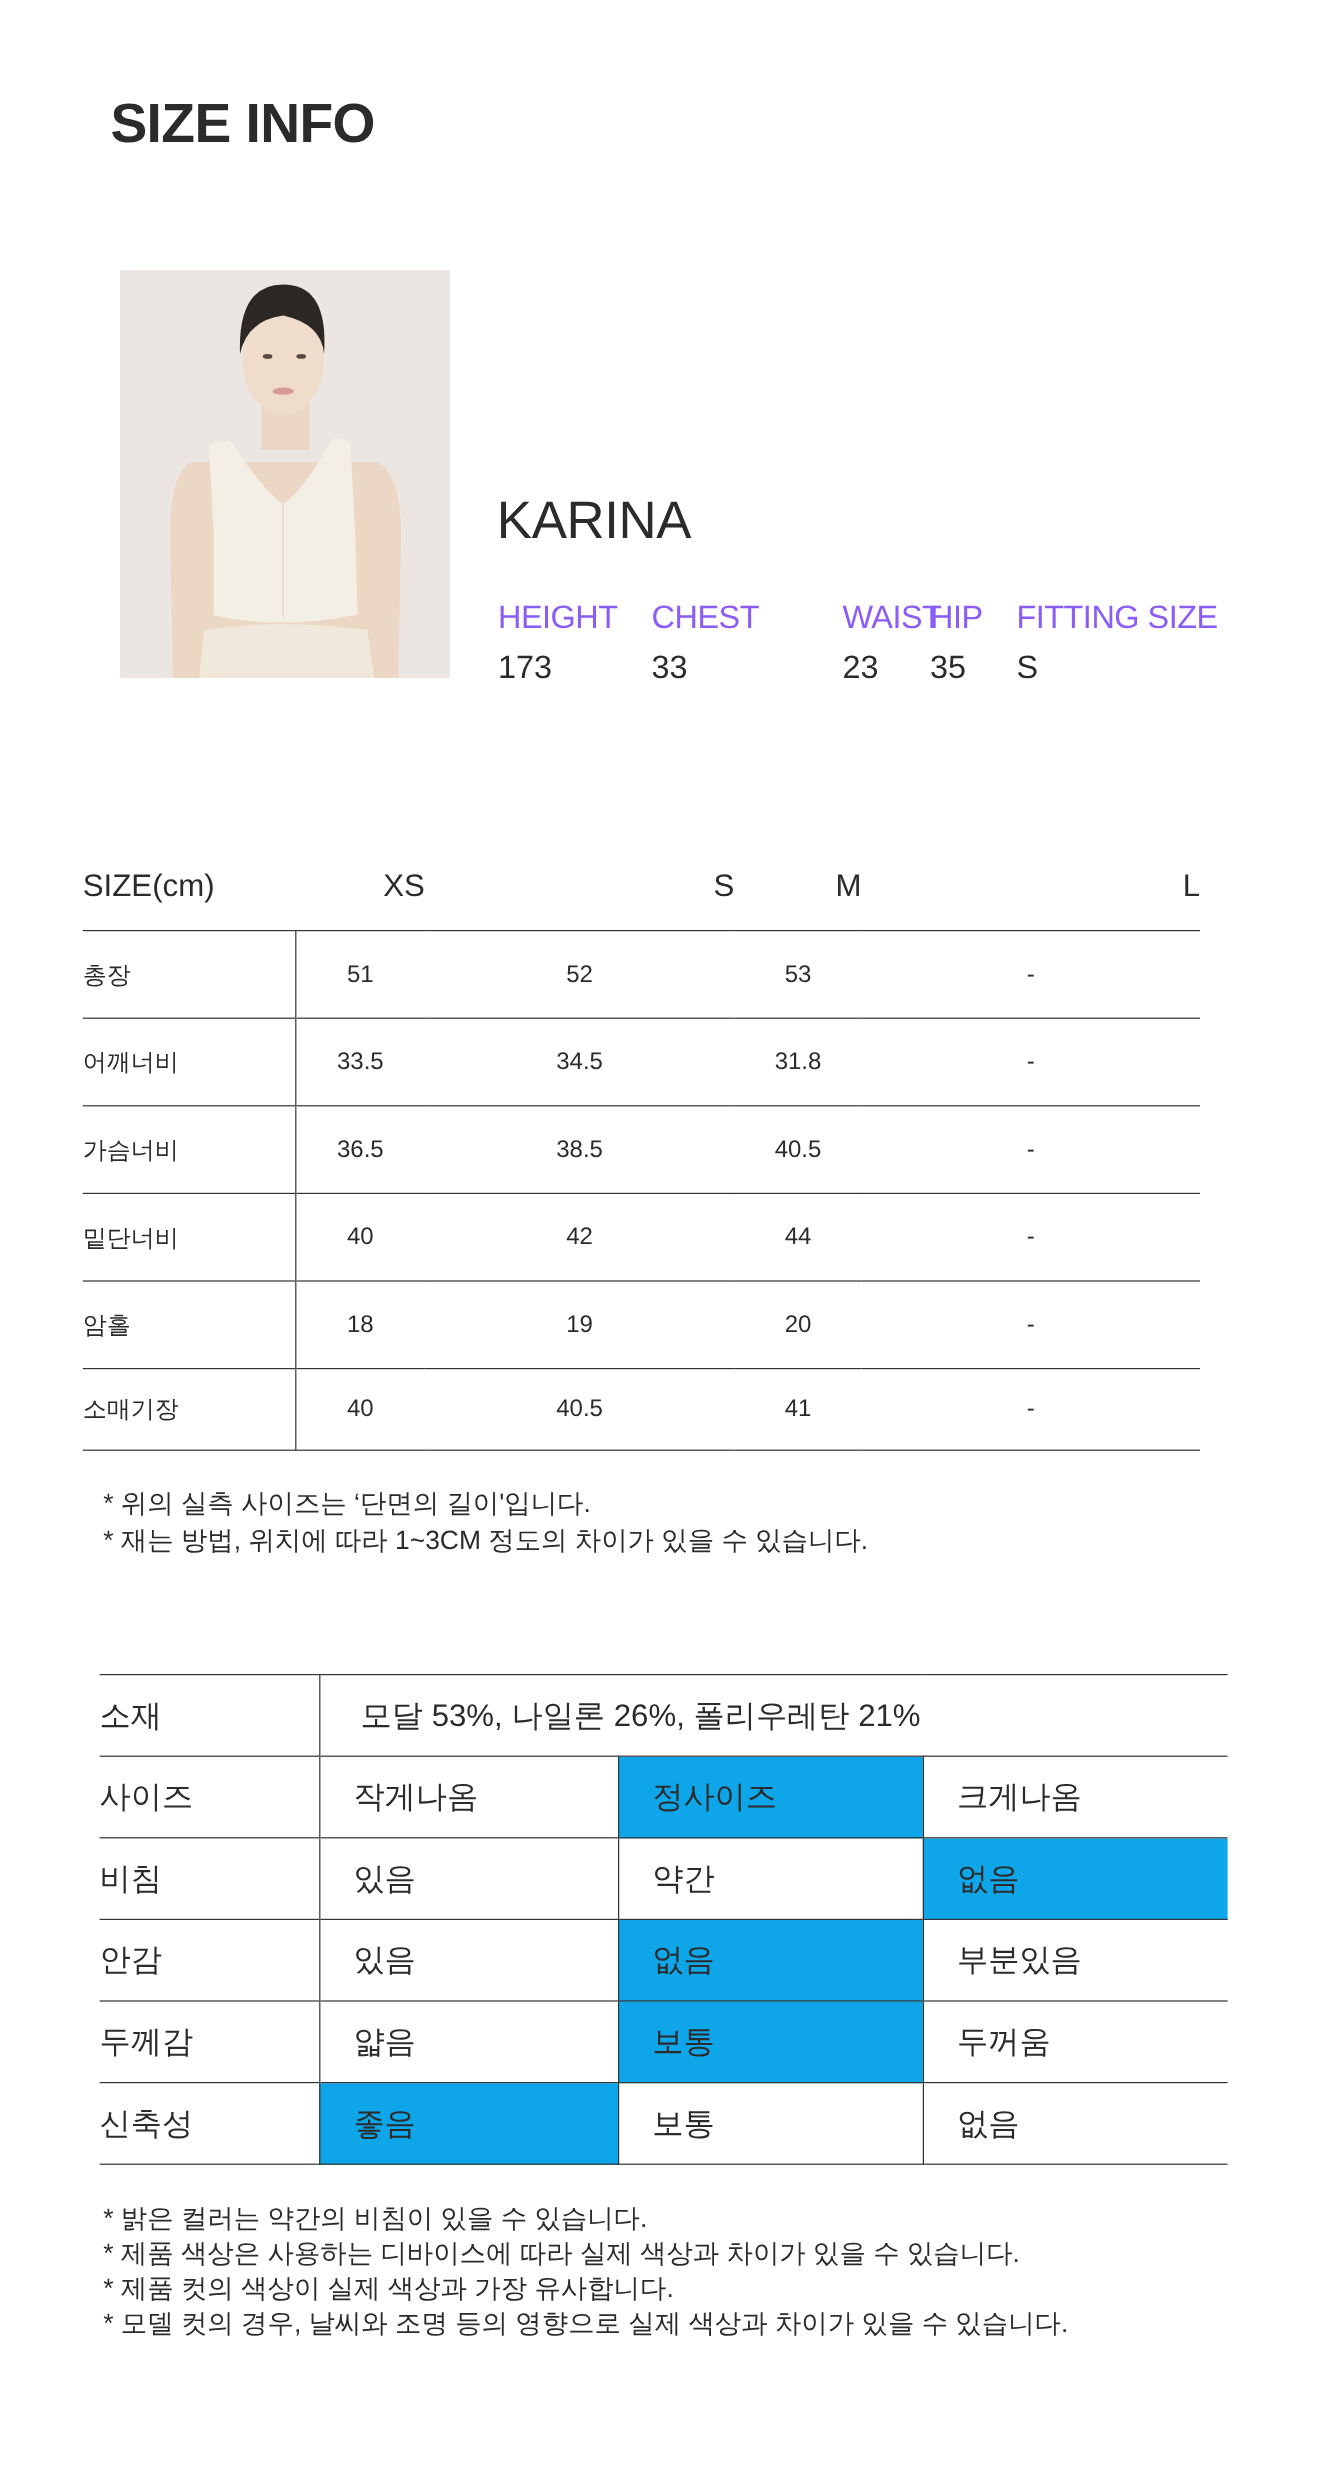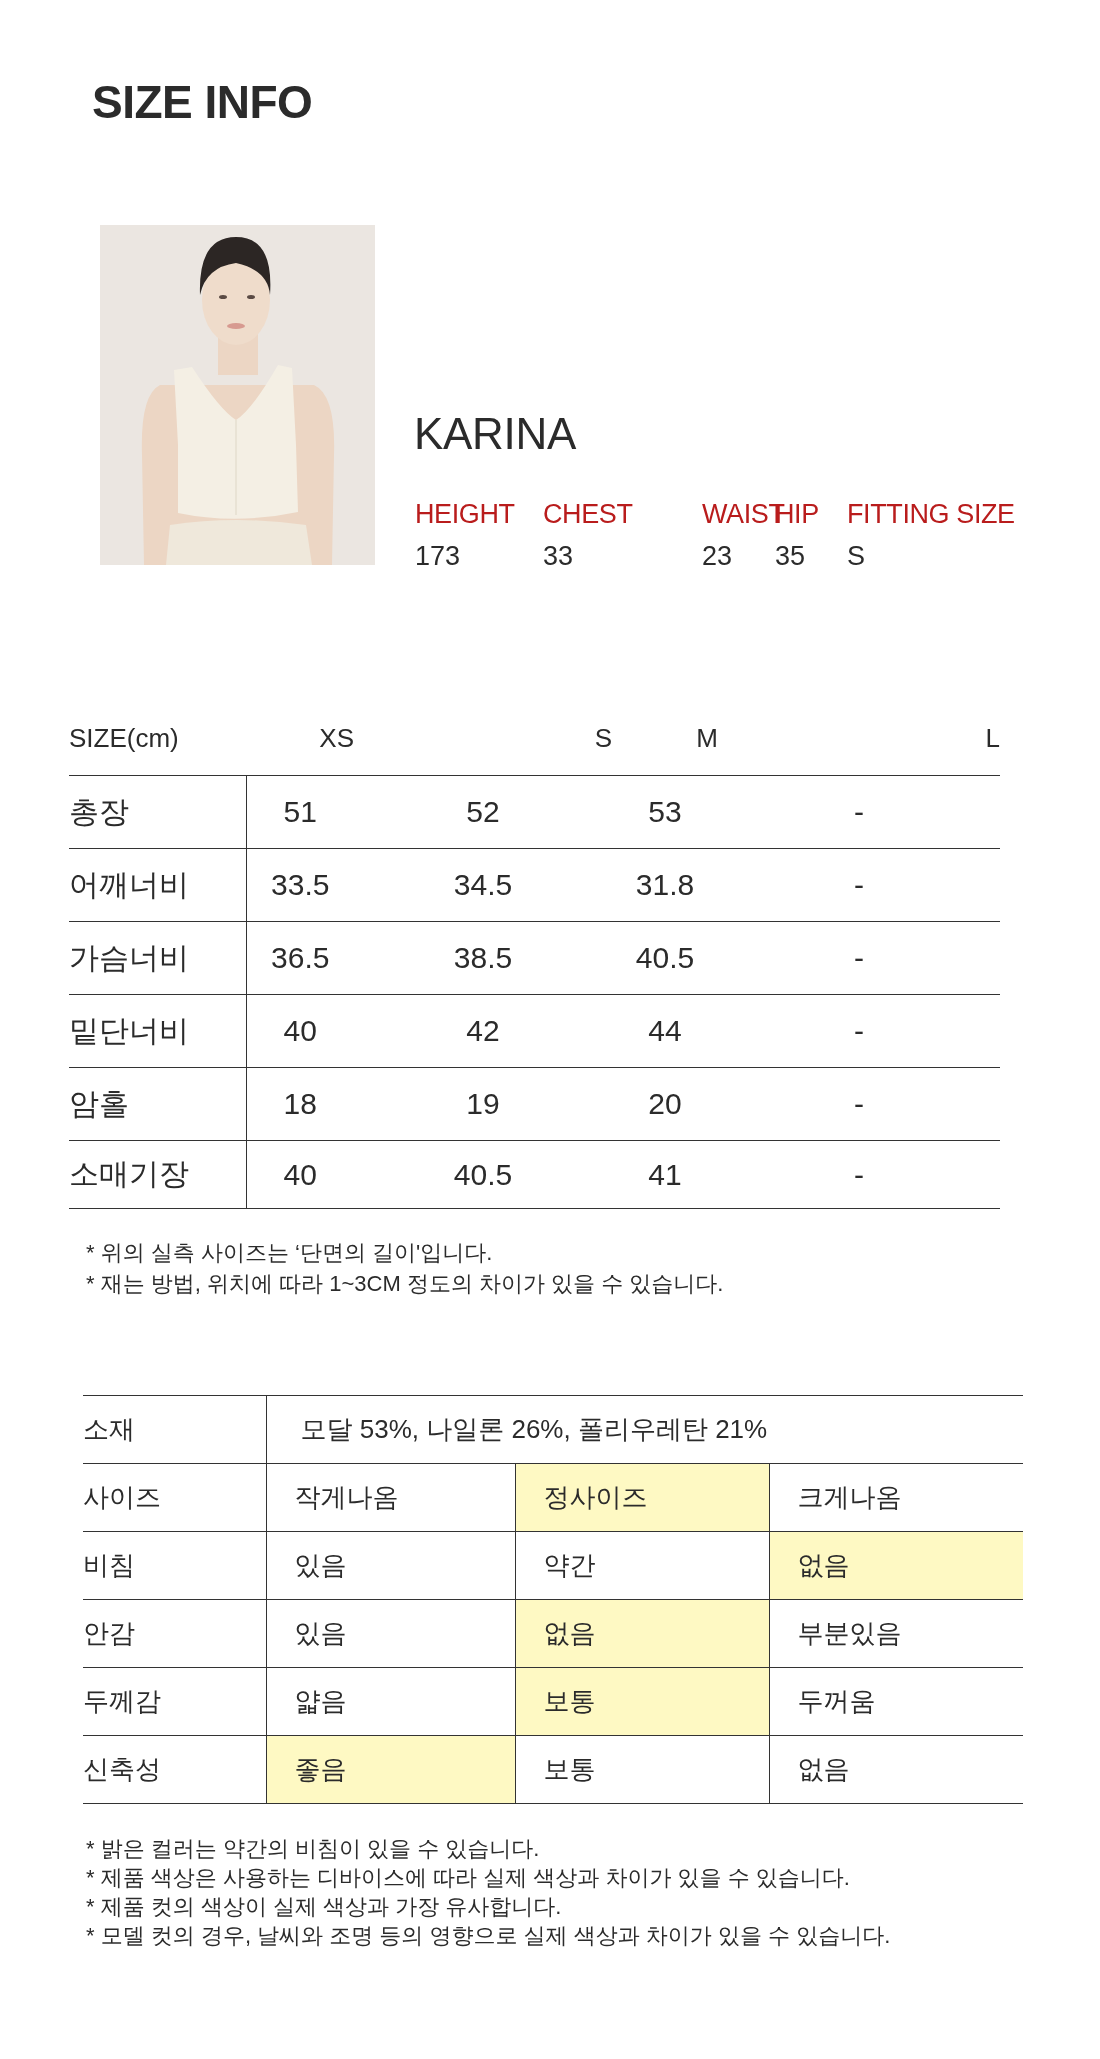--- a/index.html
+++ b/index.html
@@ -7,43 +7,43 @@
          font-family:"Liberation Sans", "DejaVu Sans", sans-serif; color:#2b2b2b; }
   .abs { position:absolute; }
 
   .page-title { left:92px; top:74px; font-size:46px; font-weight:bold; letter-spacing:-0.5px; line-height:56px; margin:0; color:#2b2b2b; }
 
   .photo { left:100px; top:225px; width:275px; height:340px; background:#ebe6e1; overflow:hidden; }
   .photo svg { display:block; }
 
   .model-name { left:414px; top:409px; font-size:44px; line-height:50px; font-weight:normal; color:#2b2b2b; margin:0; letter-spacing:-0.3px; }
   .stat-col { position:absolute; top:496px; }
-  .stat-label { display:block; font-size:27px; line-height:36px; color:#b91c1c; white-space:nowrap; letter-spacing:-0.4px; }
+  .stat-label { display:block; font-size:27px; line-height:36px; color:#8b5cf6; white-space:nowrap; letter-spacing:-0.4px; }
   .stat-value { display:block; font-size:27px; line-height:36px; color:#2b2b2b; margin-top:6px; white-space:nowrap; }
 
   
   .size-table { left:69px; top:702px; width:931px; border-collapse:collapse; table-layout:fixed; }
   .size-table th { font-weight:normal; font-size:26px; height:73px; text-align:right; color:#2b2b2b; padding:0; }
   .size-table th.first { text-align:left; }
-  .size-table td { font-size:30px; height:72px; text-align:center; border-top:1.5px solid #333; padding:0; color:#2b2b2b;margin-left:12px; }
+  .size-table td { font-size:20px; height:72px; text-align:center; border-top:1.5px solid #333; padding:0; color:#2b2b2b;margin-left:12px; }
   .size-table tr:last-child td { border-bottom:1.5px solid #333; height:67px; }
   .size-table td.first { text-align:left; border-right:1.5px solid #333; }
 
   .note-block { left:86px; font-size:22px; line-height:31px; color:#2b2b2b; }
   .note-block div { white-space:nowrap; }
   .notes-1 { top:1237px; }
   .notes-2 { top:1834px; line-height:29px; }
 
   
   .mat-table { left:83px; top:1395px; width:940px; border-collapse:collapse; table-layout:fixed; }
   .mat-table td { font-size:26px; height:67px; border-top:1.5px solid #333; padding:0 0 0 28px; color:#2b2b2b; text-align:left; }
   .mat-table td.first { padding-left:0; border-right:1.5px solid #333; }
   .mat-table td.mid { border-right:1.5px solid #333; }
   .mat-table tr:last-child td { border-bottom:1.5px solid #333; }
-  .mat-table td.hl { background:#fef9c3; }
+  .mat-table td.hl { background:#0ea5e9; }
   .mat-table td.material { padding-left:34px; }
 </style>
 </head>
 <body>
 
 <h1 class="abs page-title">SIZE INFO</h1>
 
 <div class="abs photo">
   <svg width="275" height="340" viewBox="0 0 275 340" xmlns="http://www.w3.org/2000/svg">
     <rect width="275" height="340" fill="#ebe6e1"></rect>

